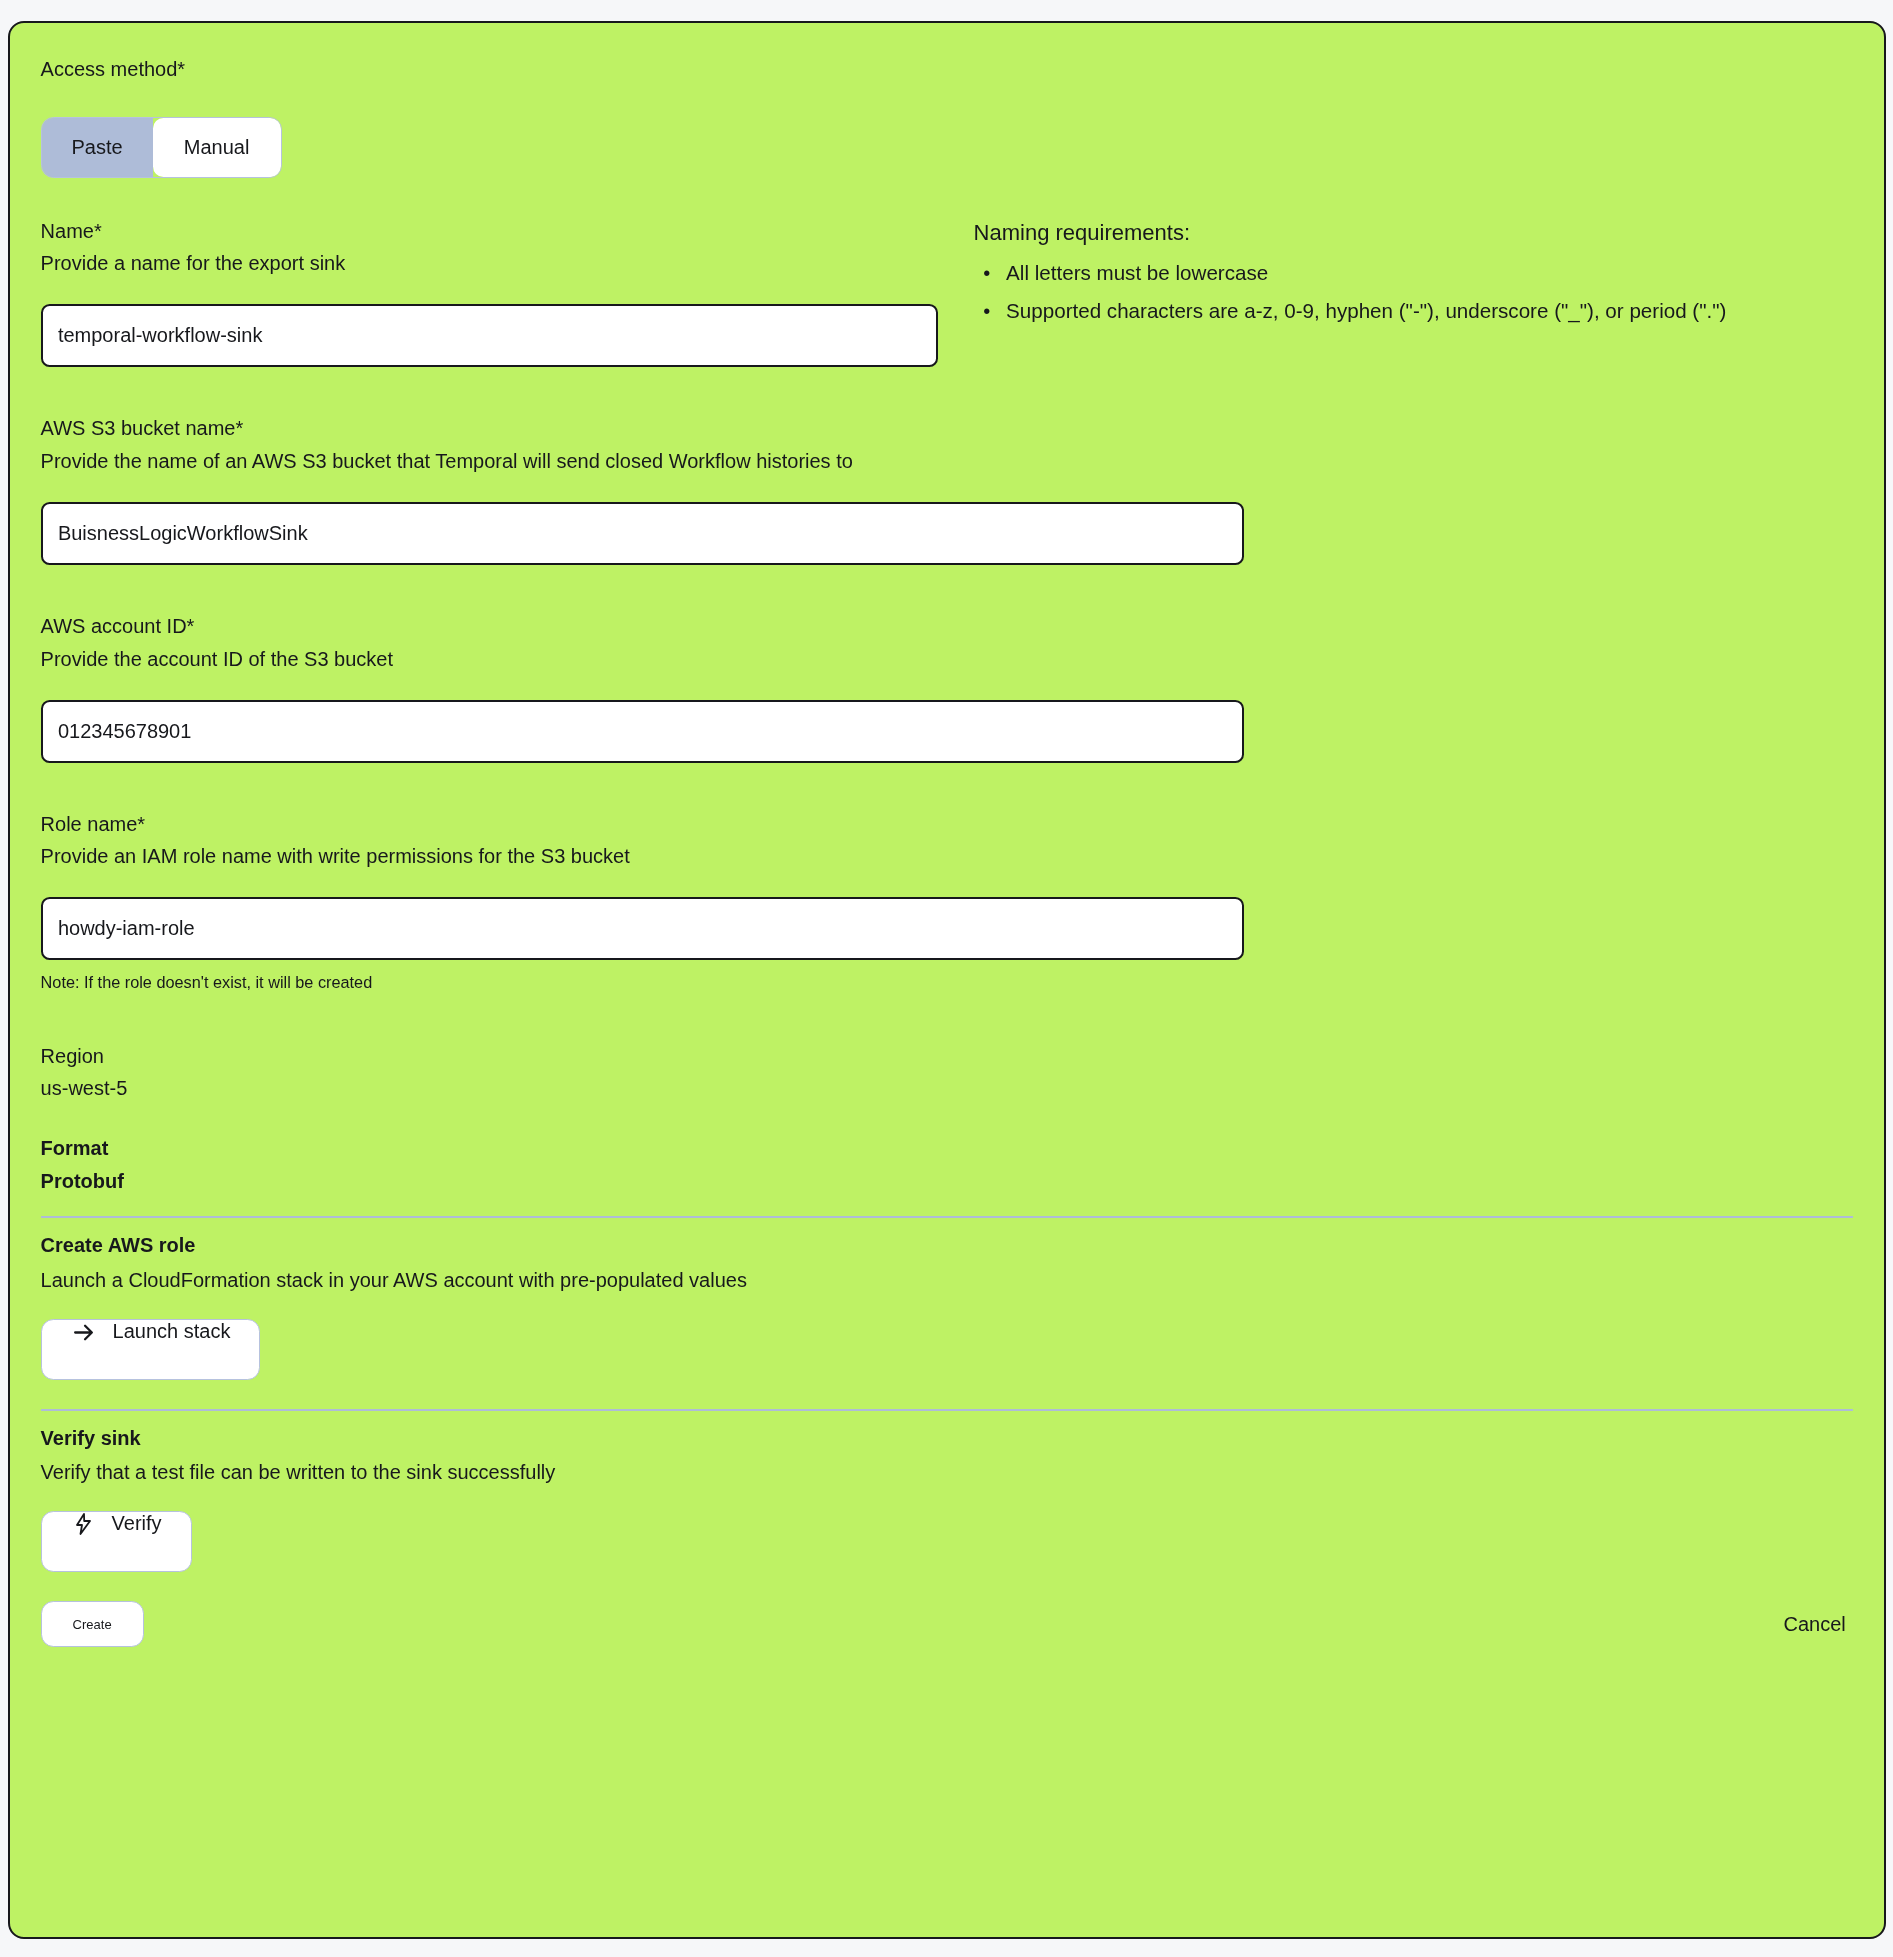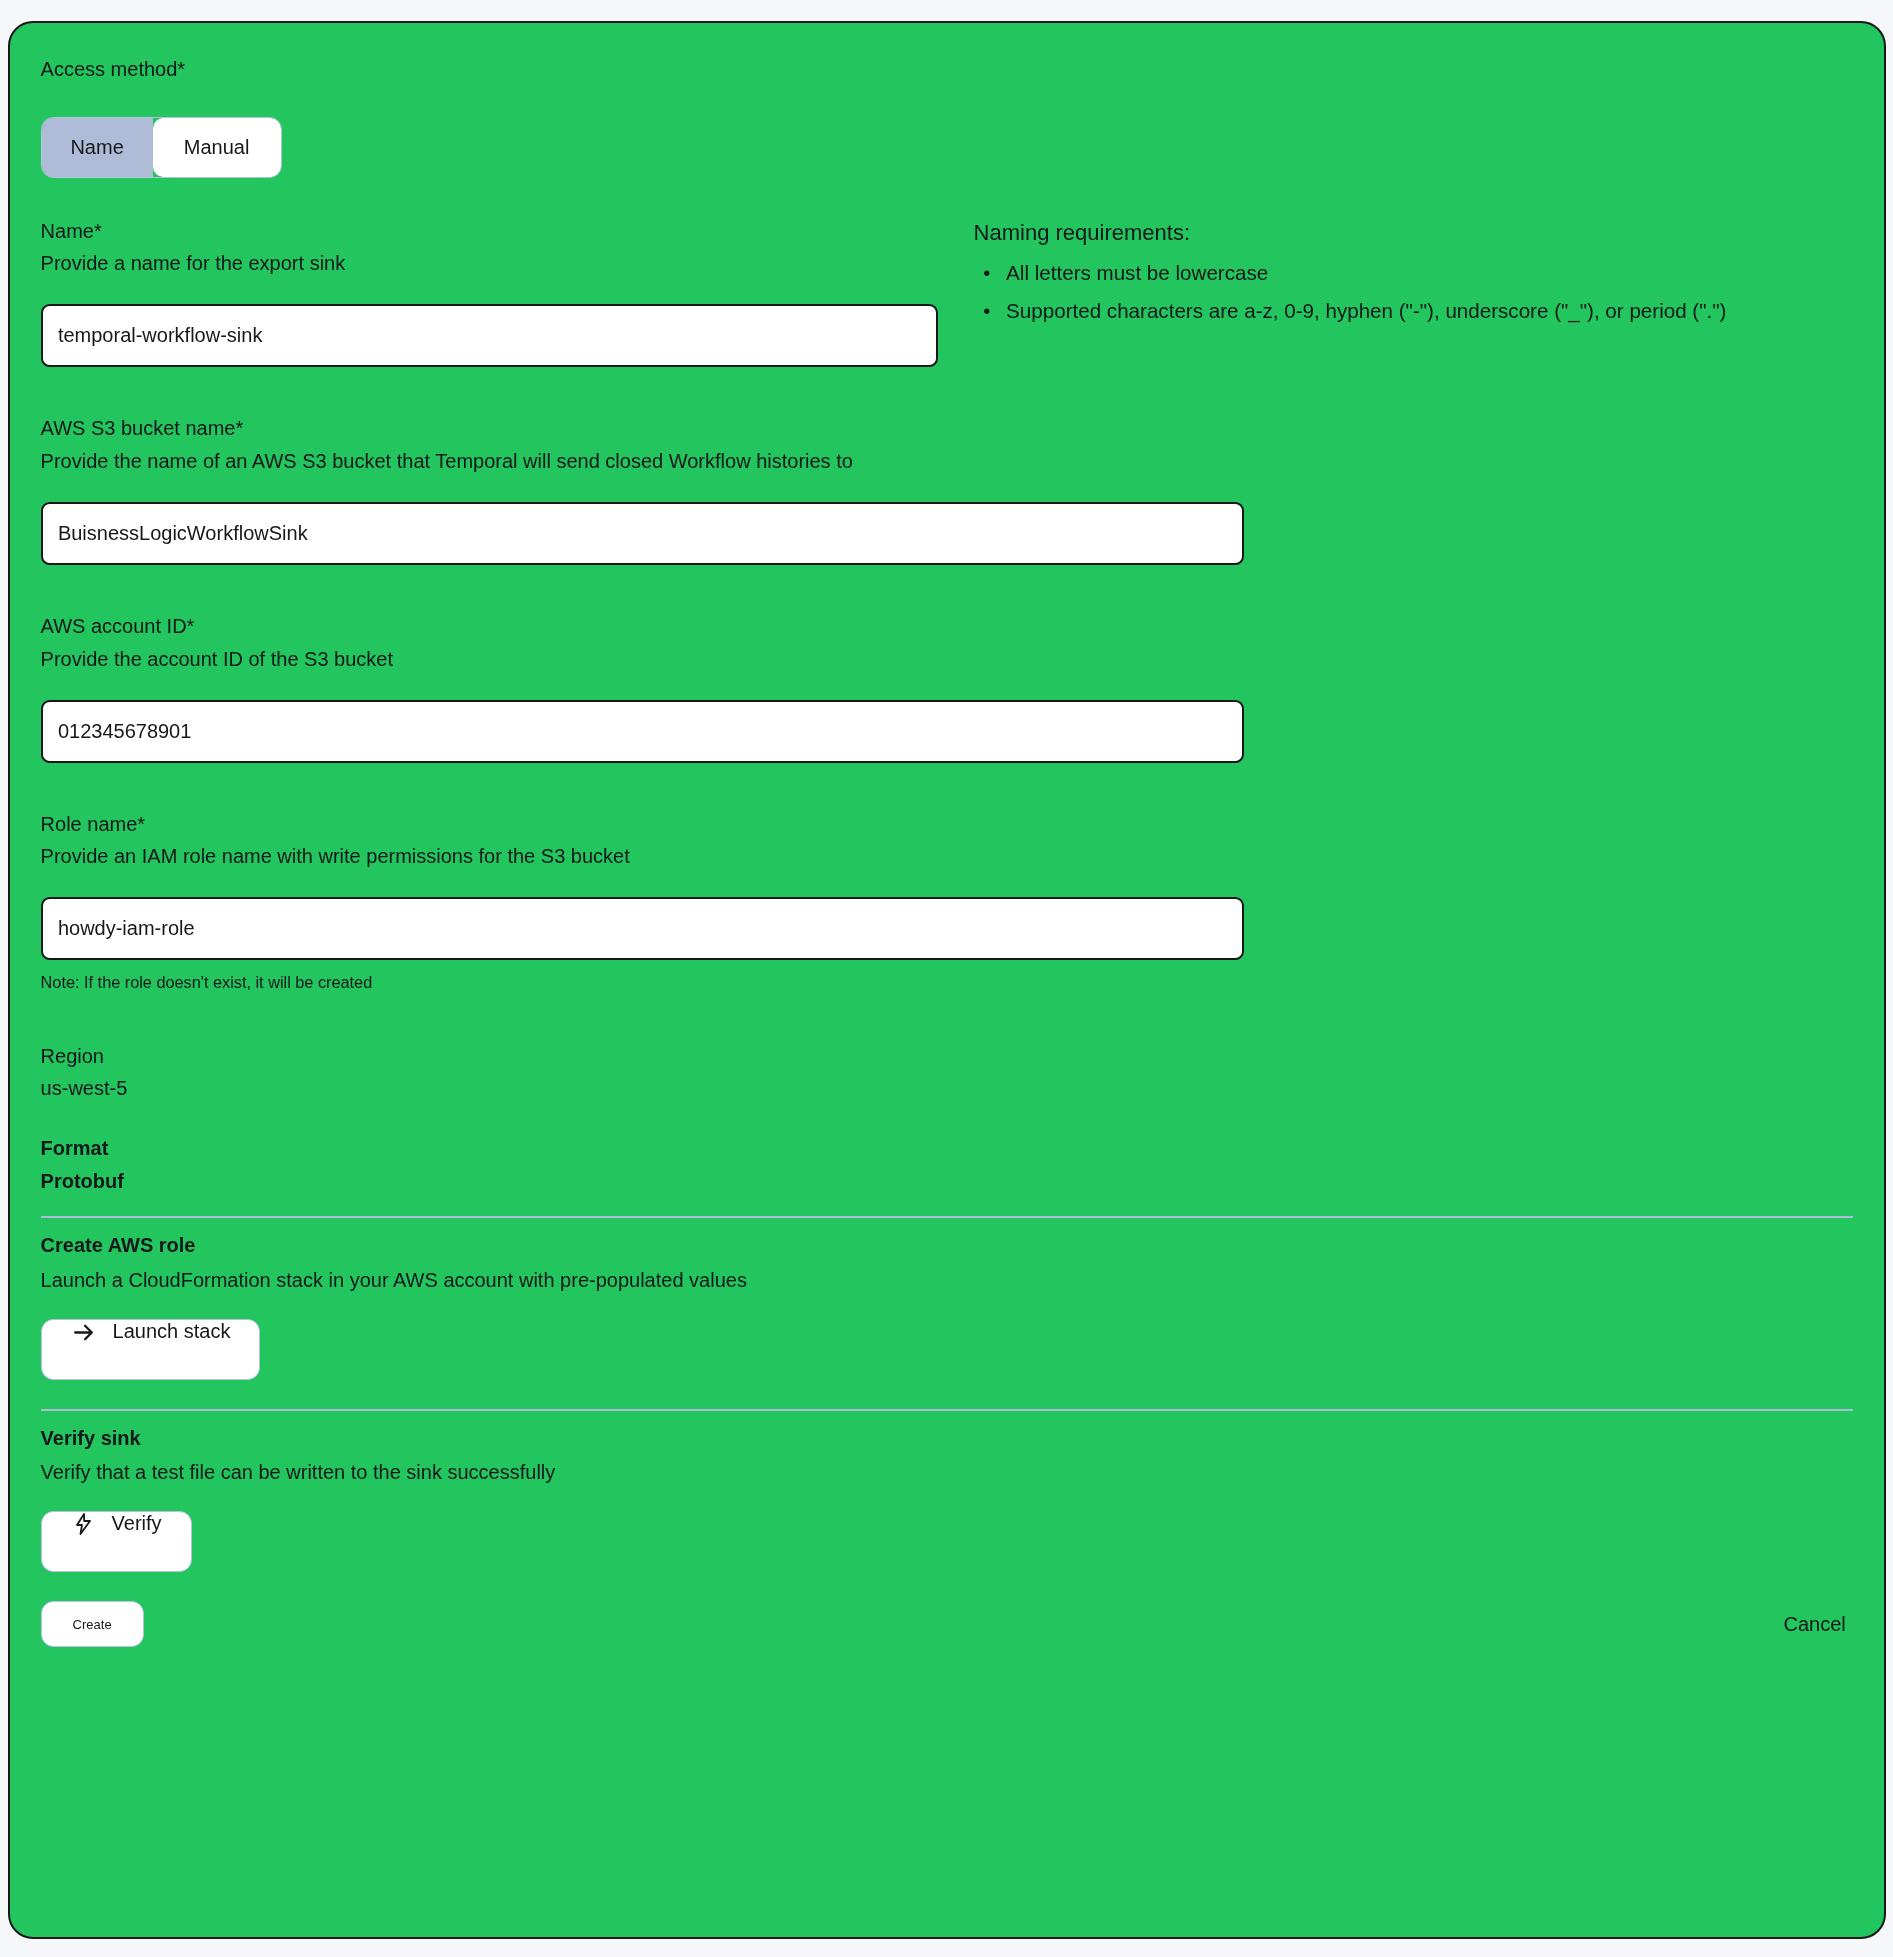--- a/index.html
+++ b/index.html
@@ -6,23 +6,23 @@
   html,body { width: 1894px; height: 1958px; }
   body {
     background: #f6f7f9;
     font-family: "Liberation Sans", "DejaVu Sans", sans-serif;
     color: #17181c;
     position: relative;
   }
   .card {
     position: absolute;
     left: 7.6px; top: 21px; right: 7.6px; bottom: 19px;
-    background: #22c55e;
+    background: #bef264;
     border: 2.4px solid #17181c;
-    border-radius: 25px;
+    border-radius: 16px;
     padding: 32.5px 31px 36px 31px;
     overflow: hidden;
   }
   .label { font-size: 20px; line-height: 27px; }
   .desc  { font-size: 20px; line-height: 27px; margin-top: 5.7px; }
   .note  { font-size: 16.3px; line-height: 21px; margin-top: 11.5px; }
 
   
   .toggle {
     margin-top: 34px;
@@ -136,21 +136,21 @@
   }
 </style>
 </head>
 <body>
 
 <div class="card">
 
   <div class="label">Access method*</div>
 
   <div class="toggle">
-    <div class="seg auto selected">Name</div>
+    <div class="seg auto selected">Paste</div>
     <div class="seg manual">Manual</div>
   </div>
 
   <div class="row2">
     <div class="col-left">
       <div class="label">Name*</div>
       <div class="desc">Provide a name for the export sink</div>
       <input class="field-input w-name" type="text" value="temporal-workflow-sink" style="">
     </div>
     <div class="reqs">

